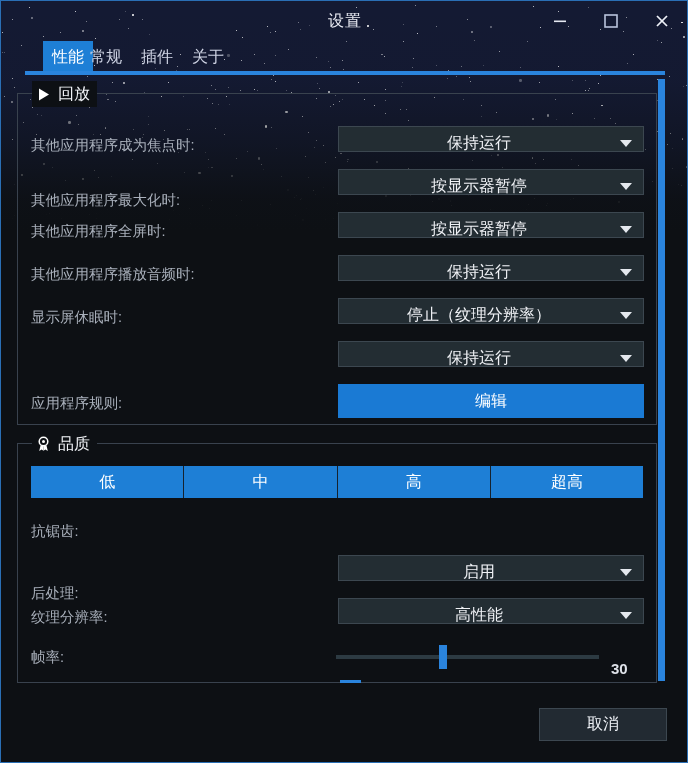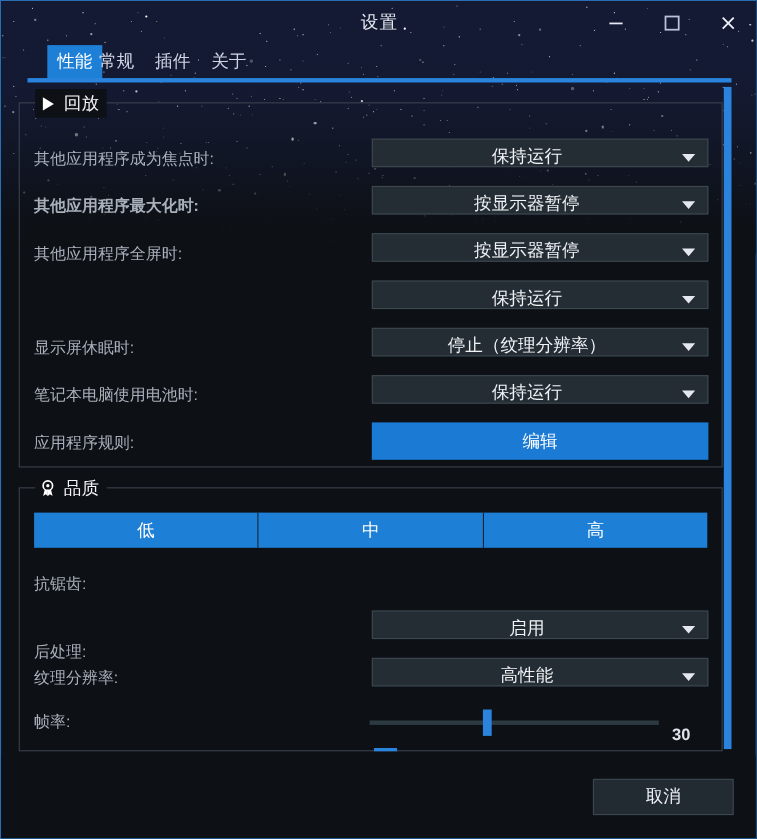--- a/index.html
+++ b/index.html
@@ -798,44 +798,44 @@
         <span>回放</span>
       </div>
     </div>
 
     <div class="row-label" style="top:56px;">其他应用程序成为焦点时:</div>
     <div class="dropdown" style="top:47px;">
       <span class="dd-text">保持运行</span>
       <span class="dd-arrow"></span>
     </div>
 
-    <div class="row-label" style="top:99px;font-weight:bold;">其他应用程序最大化时:</div>
+    <div class="row-label" style="top:111px;">其他应用程序最大化时:</div>
     <div class="dropdown" style="top:90px;">
       <span class="dd-text">按显示器暂停</span>
       <span class="dd-arrow"></span>
     </div>
 
     <div class="row-label" style="top:142px;">其他应用程序全屏时:</div>
     <div class="dropdown" style="top:133px;">
       <span class="dd-text">按显示器暂停</span>
       <span class="dd-arrow"></span>
     </div>
 
+    <div class="row-label" style="top:185px;">其他应用程序播放音频时:</div>
     <div class="dropdown" style="top:176px;">
       <span class="dd-text">保持运行</span>
       <span class="dd-arrow"></span>
     </div>
 
     <div class="row-label" style="top:228px;">显示屏休眠时:</div>
     <div class="dropdown" style="top:219px;">
       <span class="dd-text">停止（纹理分辨率）</span>
       <span class="dd-arrow"></span>
     </div>
 
-    <div class="row-label" style="top:271px;">笔记本电脑使用电池时:</div>
     <div class="dropdown" style="top:262px;">
       <span class="dd-text">保持运行</span>
       <span class="dd-arrow"></span>
     </div>
 
     <div class="row-label" style="top:314px;">应用程序规则:</div>
     <button class="btn-primary" id="btn-edit" style="top:305px;">编辑</button>
 
     <div class="groupbox" id="group-quality">
       <div class="group-legend">
@@ -848,20 +848,21 @@
           </svg>
         </span>
         <span>品质</span>
       </div>
     </div>
 
     <div id="preset-bar" style="top:387px;">
       <div class="preset-seg">低</div>
       <div class="preset-seg">中</div>
       <div class="preset-seg">高</div>
+      <div class="preset-seg">超高</div>
     </div>
 
     <div class="row-label" style="top:442px;">抗锯齿:</div>
 
     <div class="row-label" style="top:504px;">后处理:</div>
     <div class="dropdown" style="top:476px;">
       <span class="dd-text">启用</span>
       <span class="dd-arrow"></span>
     </div>
 

